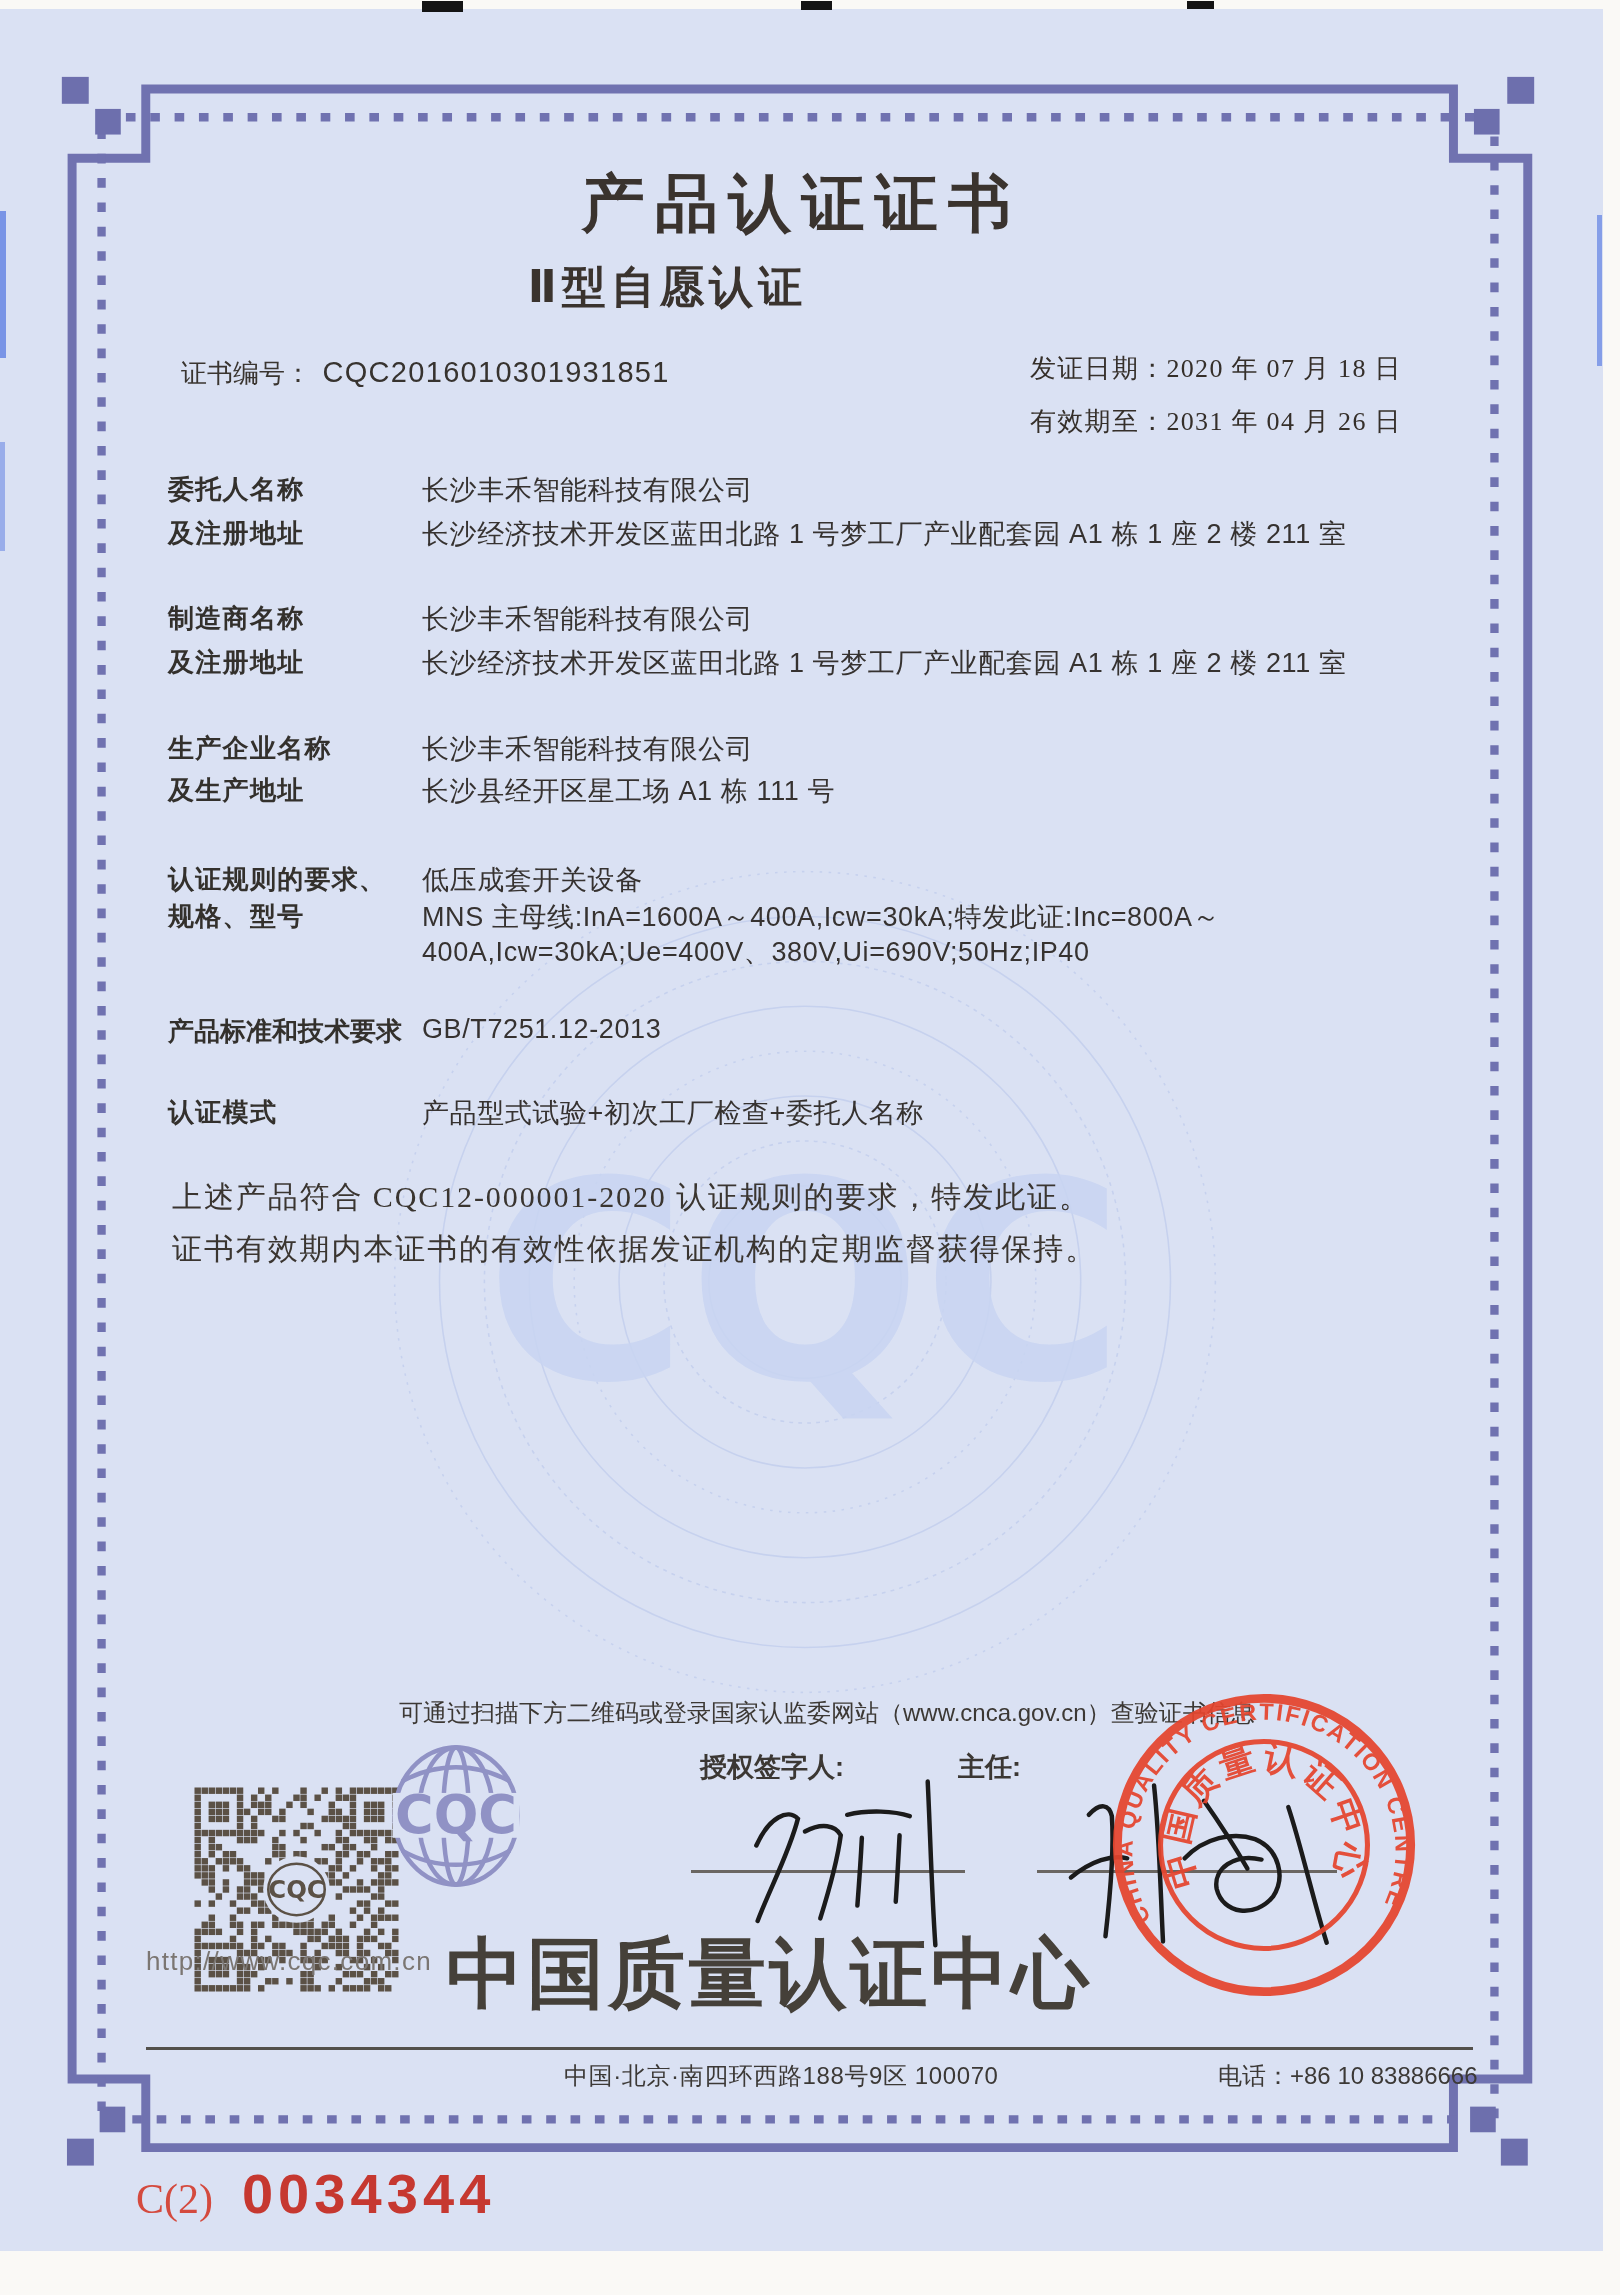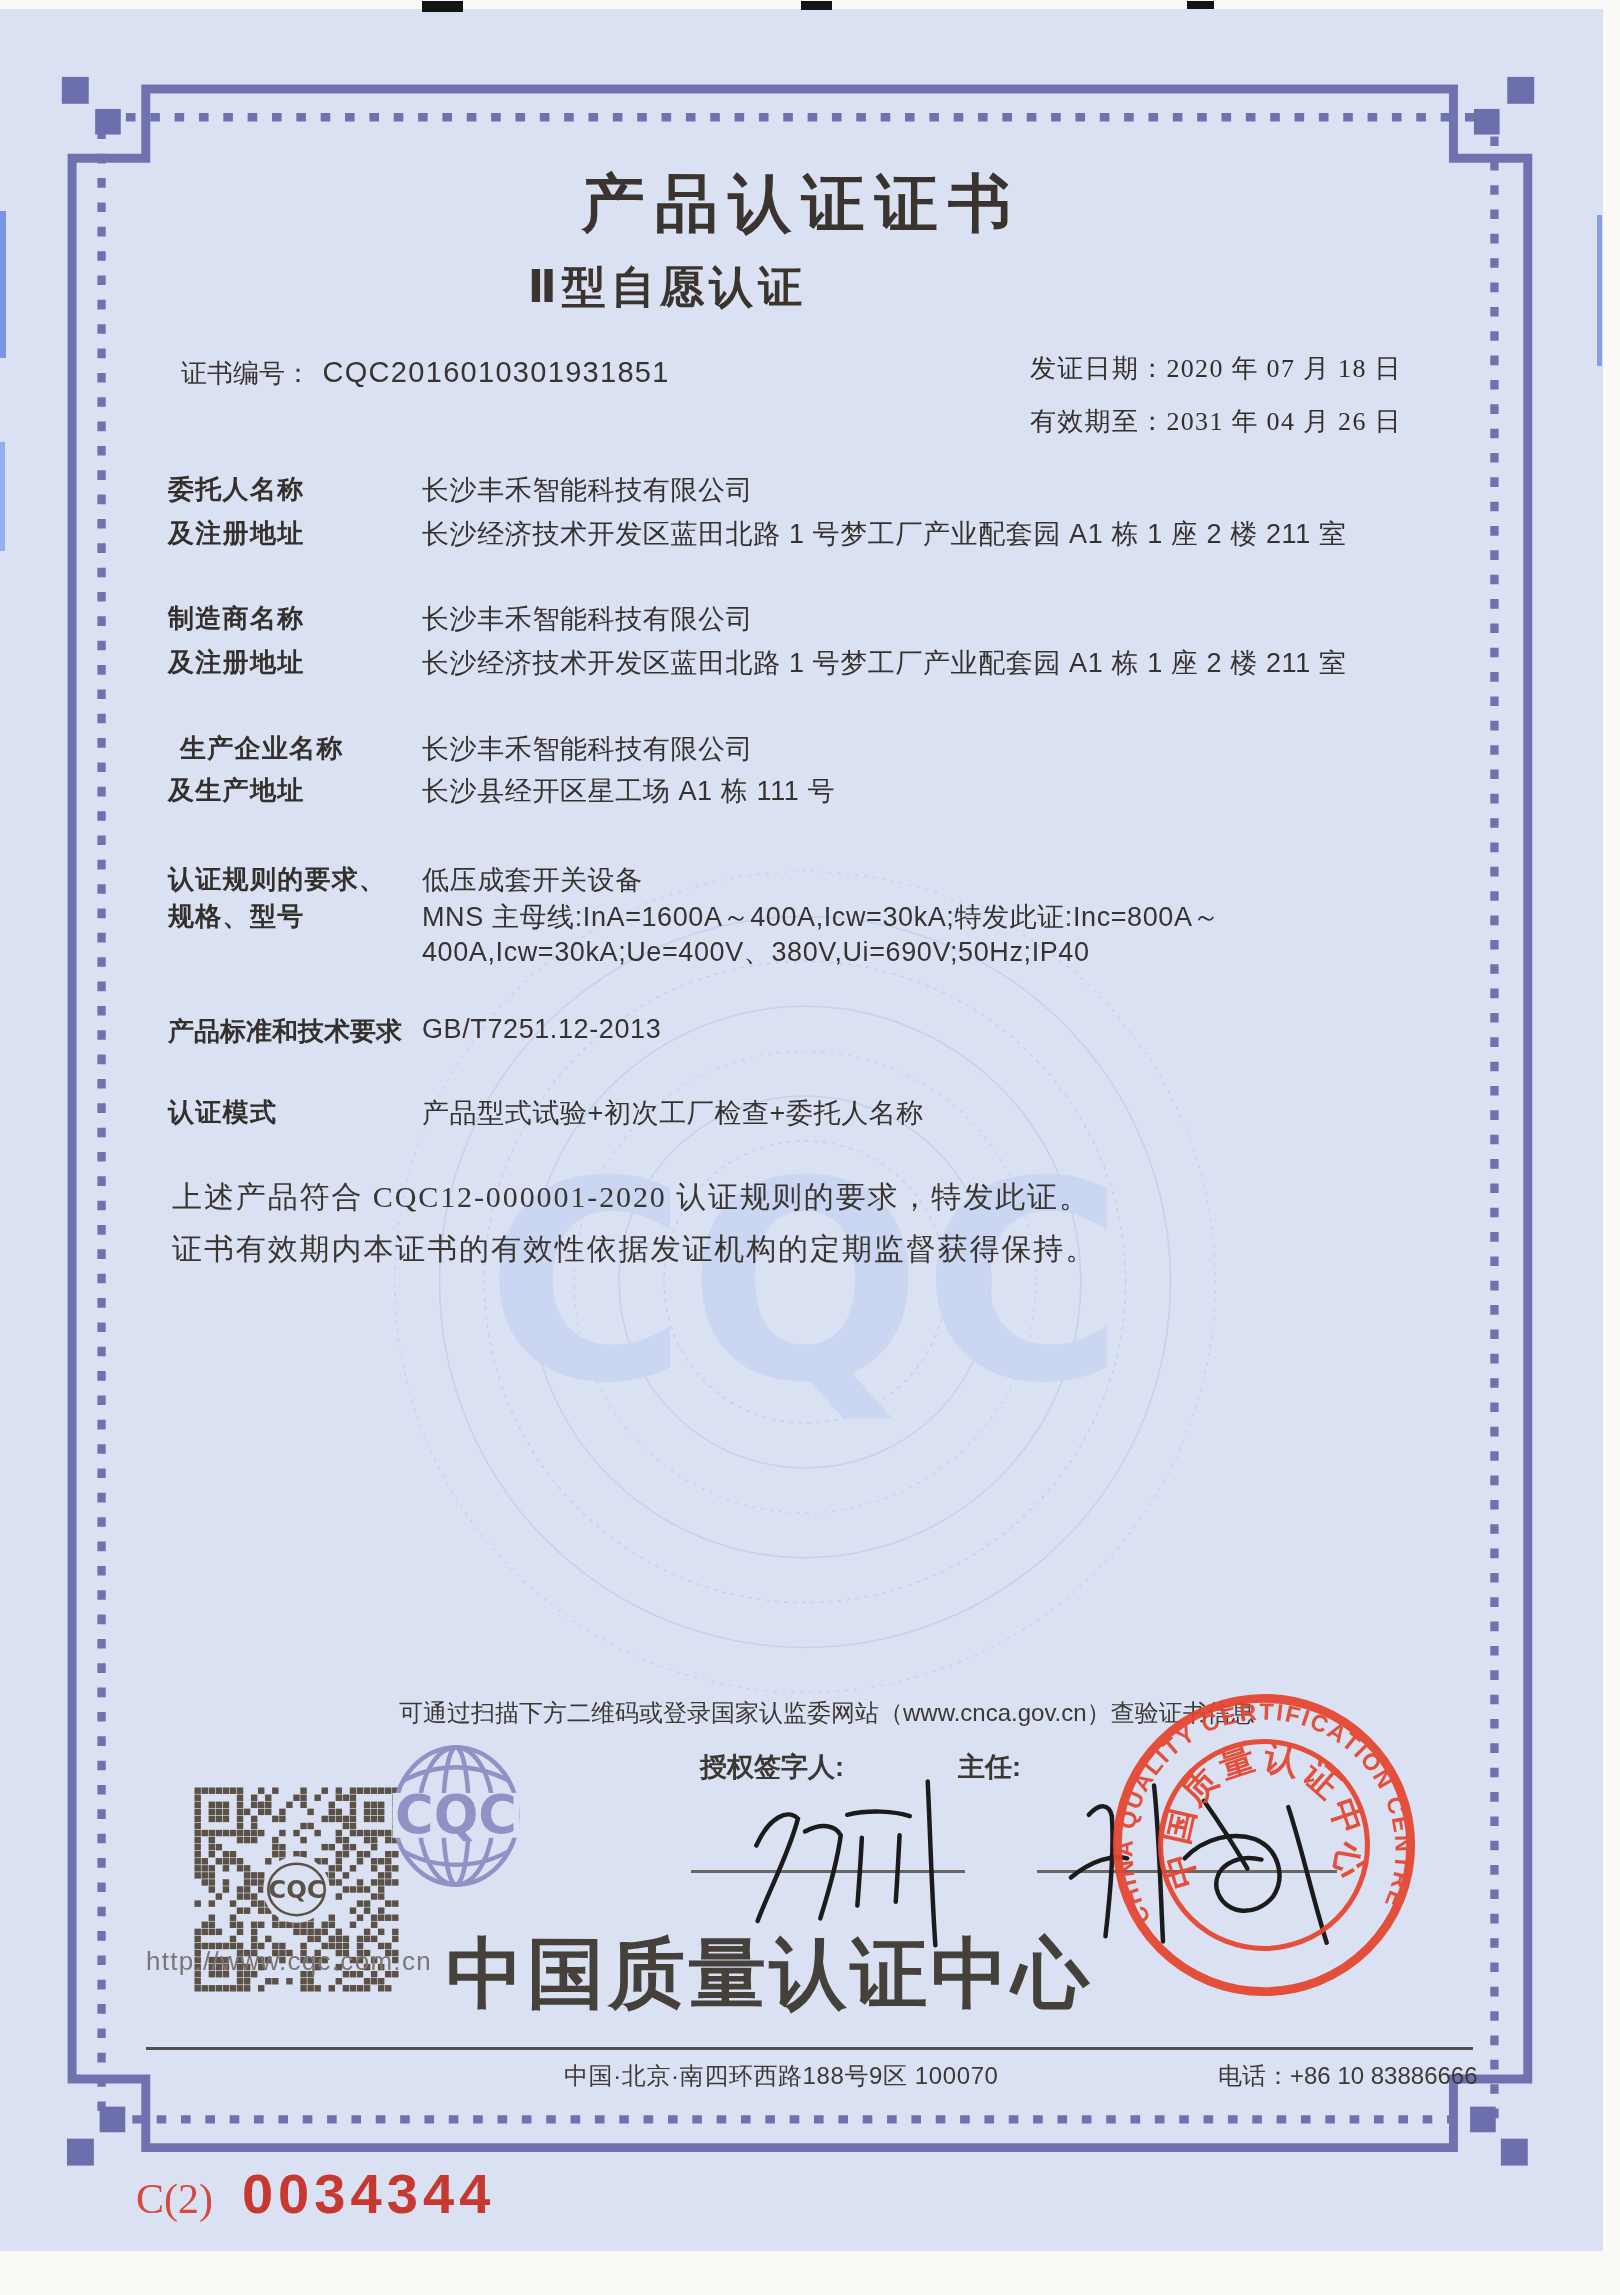--- a/index.html
+++ b/index.html
@@ -89,21 +89,21 @@
 </div>
 
 <div class="lbl" style="top:472px;">委托人名称</div>
 <div class="val" style="top:472px;">长沙丰禾智能科技有限公司</div>
 <div class="lbl" style="top:516px;">及注册地址</div>
 <div class="val" style="top:516px;">长沙经济技术开发区蓝田北路 1 号梦工厂产业配套园 A1 栋 1 座 2 楼 211 室</div>
 <div class="lbl" style="top:601px;">制造商名称</div>
 <div class="val" style="top:601px;">长沙丰禾智能科技有限公司</div>
 <div class="lbl" style="top:645px;">及注册地址</div>
 <div class="val" style="top:645px;">长沙经济技术开发区蓝田北路 1 号梦工厂产业配套园 A1 栋 1 座 2 楼 211 室</div>
-<div class="lbl" style="top:731px;margin-left:12px;">生产企业名称</div>
+<div class="lbl" style="top:731px;">生产企业名称</div>
 <div class="val" style="top:731px;">长沙丰禾智能科技有限公司</div>
 <div class="lbl" style="top:773px;">及生产地址</div>
 <div class="val" style="top:773px;">长沙县经开区星工场 A1 栋 111 号</div>
 <div class="lbl" style="top:862px;">认证规则的要求、</div>
 <div class="val" style="top:862px;">低压成套开关设备</div>
 <div class="lbl" style="top:899px;">规格、型号</div>
 <div class="val" style="top:899px;">MNS 主母线:InA=1600A～400A,Icw=30kA;特发此证:Inc=800A～</div>
 <div class="val" style="top:934px;">400A,Icw=30kA;Ue=400V、380V,Ui=690V;50Hz;IP40</div>
 <div class="lbl" style="top:1014px;letter-spacing:0;">产品标准和技术要求</div>
 <div class="val" style="top:1014px;">GB/T7251.12-2013</div>

